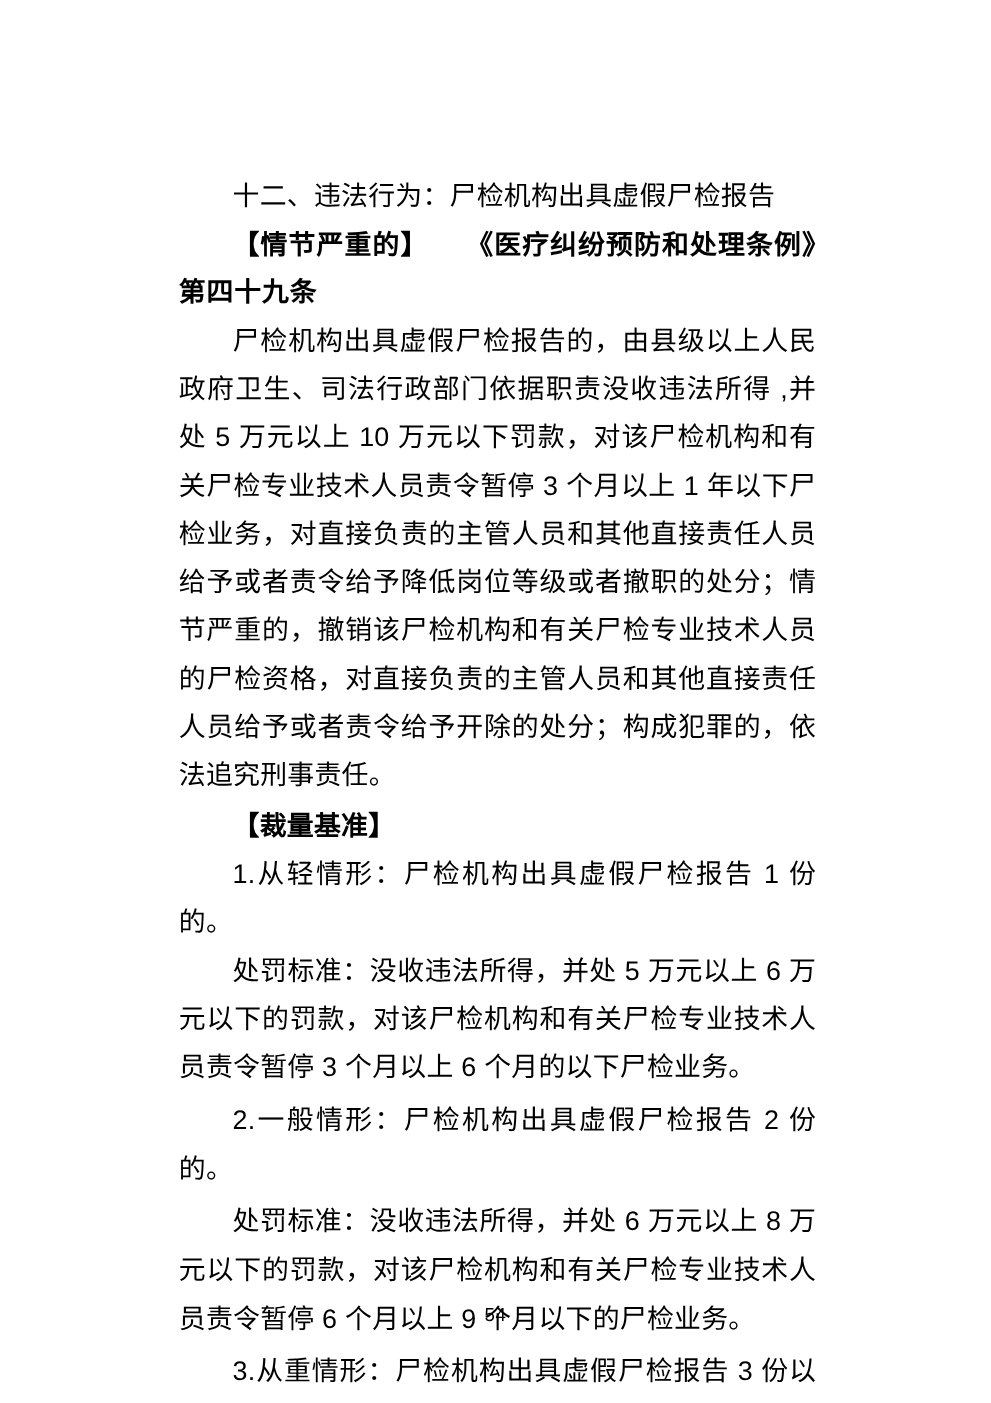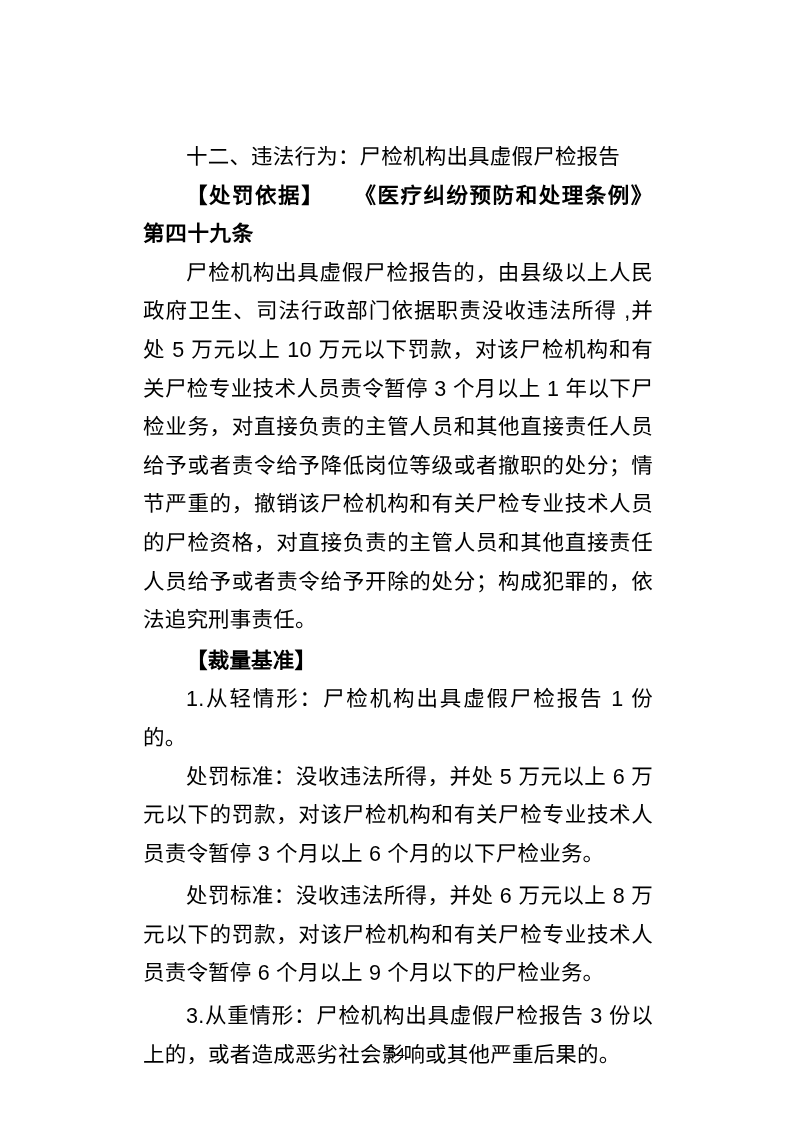--- a/index.html
+++ b/index.html
@@ -50,30 +50,31 @@
   }
 </style>
 </head>
 <body>
 
 <div class="page">
   <div class="doc">
 
     <p>十二、违法行为：尸检机构出具虚假尸检报告</p>
 
-    <p class="basis-heading"><span>【处罚依据】</span><span class="law-name">《医疗纠纷预防和处理条例》第四十九条</span></p>
+    <p class="basis-heading"><span>【情节严重的】</span><span class="law-name">《医疗纠纷预防和处理条例》第四十九条</span></p>
 
     <p>尸检机构出具虚假尸检报告的，由县级以上人民政府卫生、司法行政部门依据职责没收违法所得 ,并处 5 万元以上 10 万元以下罚款，对该尸检机构和有关尸检专业技术人员责令暂停 3 个月以上 1 年以下尸检业务，对直接负责的主管人员和其他直接责任人员给予或者责令给予降低岗位等级或者撤职的处分；情节严重的，撤销该尸检机构和有关尸检专业技术人员的尸检资格，对直接负责的主管人员和其他直接责任人员给予或者责令给予开除的处分；构成犯罪的，依法追究刑事责任。</p>
 
     <p class="discretion-heading">【裁量基准】</p>
 
     <p><span>1.</span><span class="bold">从轻情形：</span><span>尸检机构出具虚假尸检报告 1 份的。</span></p>
 
     <p><span class="bold">处罚标准：</span><span>没收违法所得，并处 5 万元以上 6 万元以下的罚款，对该尸检机构和有关尸检专业技术人员责令暂停 3 个月以上 6 个月的以下尸检业务。</span></p>
 
+    <p class="spaced"><span>2.</span><span class="bold">一般情形：</span><span>尸检机构出具虚假尸检报告 2 份的。</span></p>
 
     <p class="spaced"><span class="bold">处罚标准：</span><span>没收违法所得，并处 6 万元以上 8 万元以下的罚款，对该尸检机构和有关尸检专业技术人员责令暂停 6 个月以上 9 个月以下的尸检业务。</span></p>
 
     <p class="spaced"><span>3.</span><span class="bold">从重情形：</span><span>尸检机构出具虚假尸检报告 3 份以上的，或者造成恶劣社会影响或其他严重后果的。</span></p>
 
   </div>
 
   <div class="page-number">54</div>
 </div>
 

